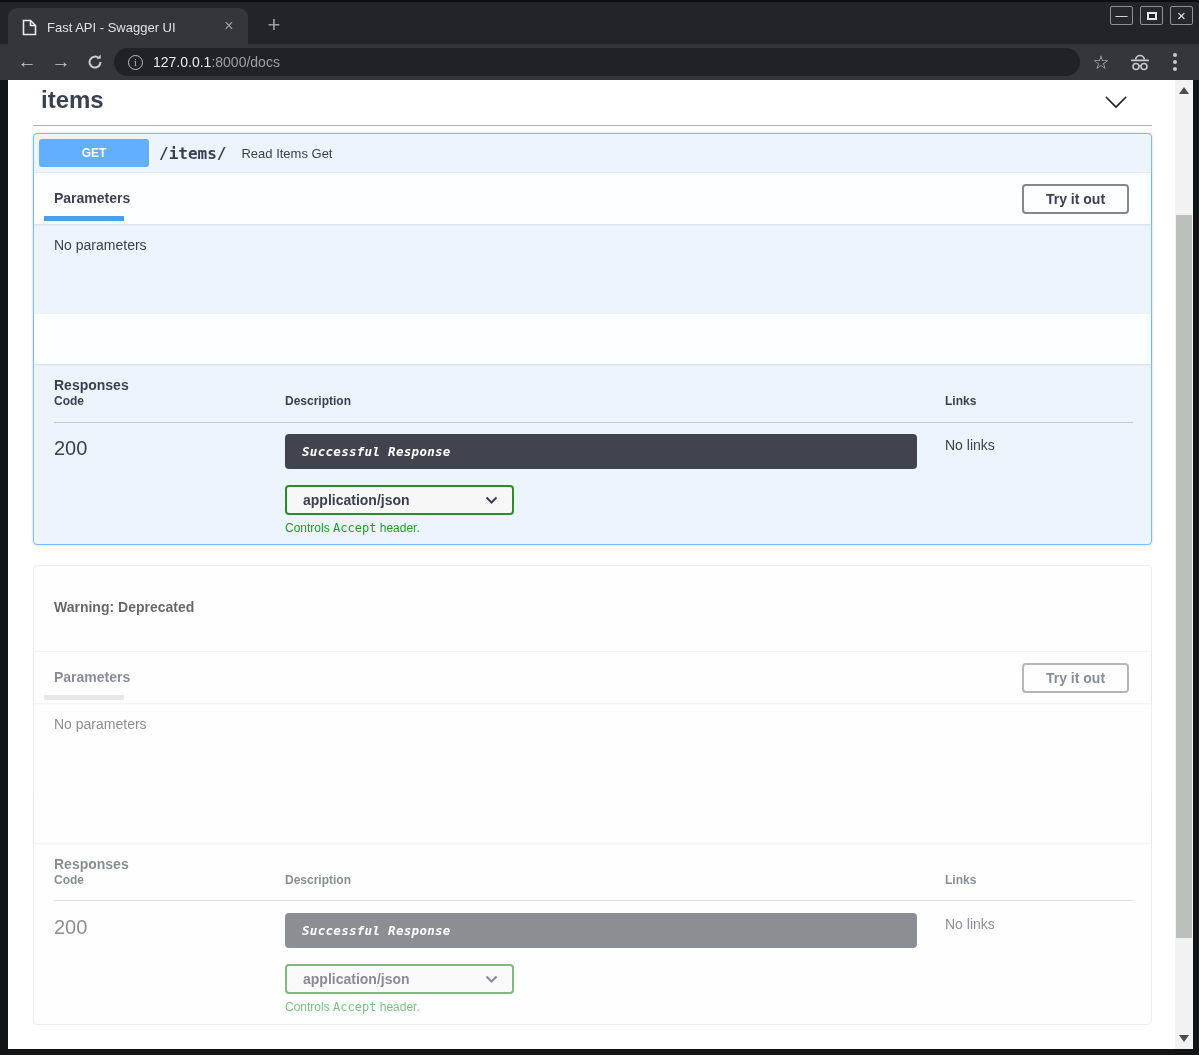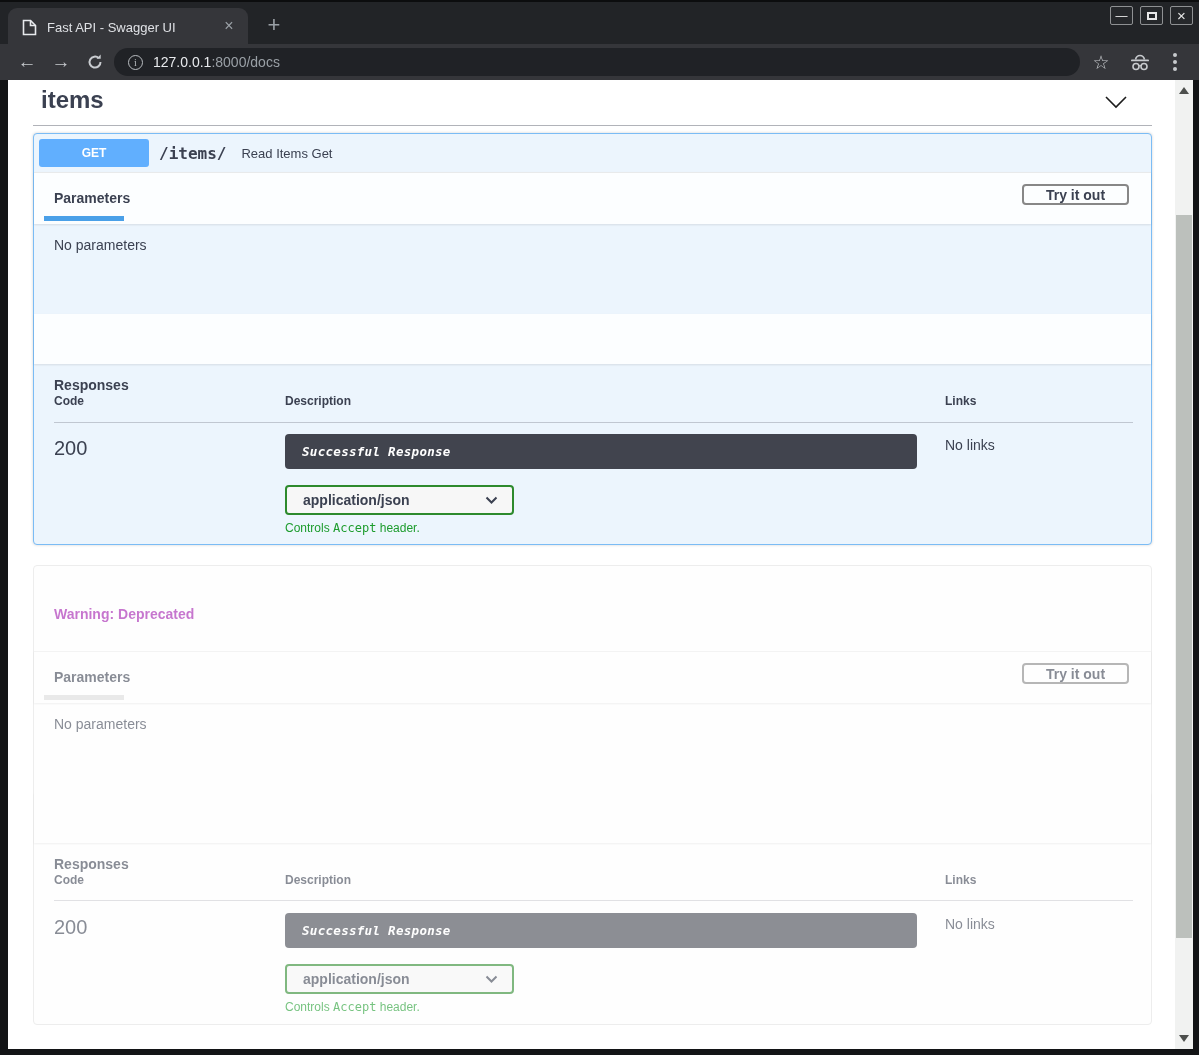--- a/index.html
+++ b/index.html
@@ -67,31 +67,31 @@
   .method-badge {
     width:110px; height:28px; border-radius:3px; color:#fff;
     font-weight:bold; font-size:12px; display:flex; align-items:center; justify-content:center;
   }
   .b1 .method-badge { background:#61affe; }
   .b2 .method-badge { background:#e7e7e7; }
   .op-path { font-family:"DejaVu Sans Mono","Liberation Mono",monospace; font-size:16px; font-weight:bold; color:#3b4151; margin-left:10px; }
   .b2 .op-path { text-decoration:line-through; }
   .op-desc { font-size:13px; color:#3b4151; margin-left:15px; }
 
-  .warning-dep { position:absolute; left:20px; top:40px; font-size:14px; font-weight:bold; color:#a21caf; }
+  .warning-dep { position:absolute; left:20px; top:33px; font-size:14px; font-weight:bold; color:#000000; }
 
   .tab-row { position:absolute; left:0; right:0; height:52px; background:rgba(255,255,255,.85); border-top:1px solid rgba(0,0,0,.08); box-shadow:0 1px 2px rgba(0,0,0,.1); }
   .b1 .tab-row { top:38px; }
   .b2 .tab-row { top:85px; }
   .tab-label { position:absolute; left:20px; top:17px; font-size:14px; font-weight:bold; color:#3b4151; }
   .tab-underline { position:absolute; left:10px; bottom:3px; width:80px; height:5px; }
   .b1 .tab-underline { background:#4aa0e8; }
   .b2 .tab-underline { background:#dcdcdc; }
   .try-btn {
-    position:absolute; right:22px; top:11px; width:107px; height:21px;
+    position:absolute; right:22px; top:11px; width:107px; height:30px;
     border:2px solid #878787; border-radius:4px; background:transparent;
     font-size:14px; font-weight:bold; color:#3b4151;
     display:flex; align-items:center; justify-content:center;
   }
 
   .no-params { position:absolute; left:20px; font-size:14px; color:#3b4151; }
   .b1 .no-params { top:103px; }
   .b2 .no-params { top:150px; }
 
   .resp-strip { position:absolute; left:0; right:0; height:50px; background:rgba(255,255,255,.85); box-shadow:0 1px 2px rgba(0,0,0,.1); }

